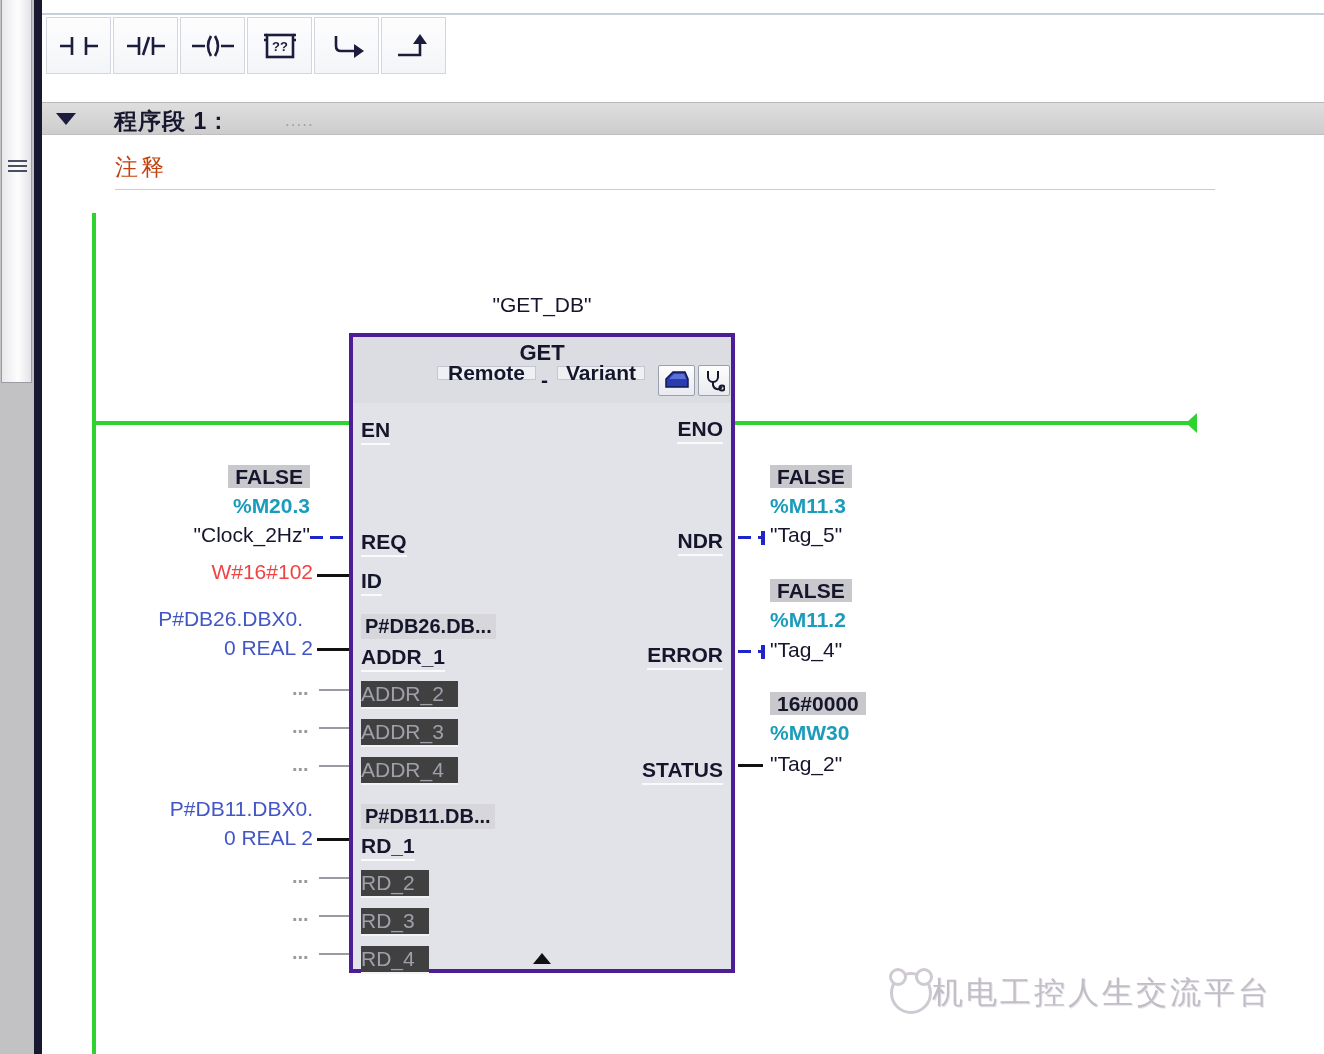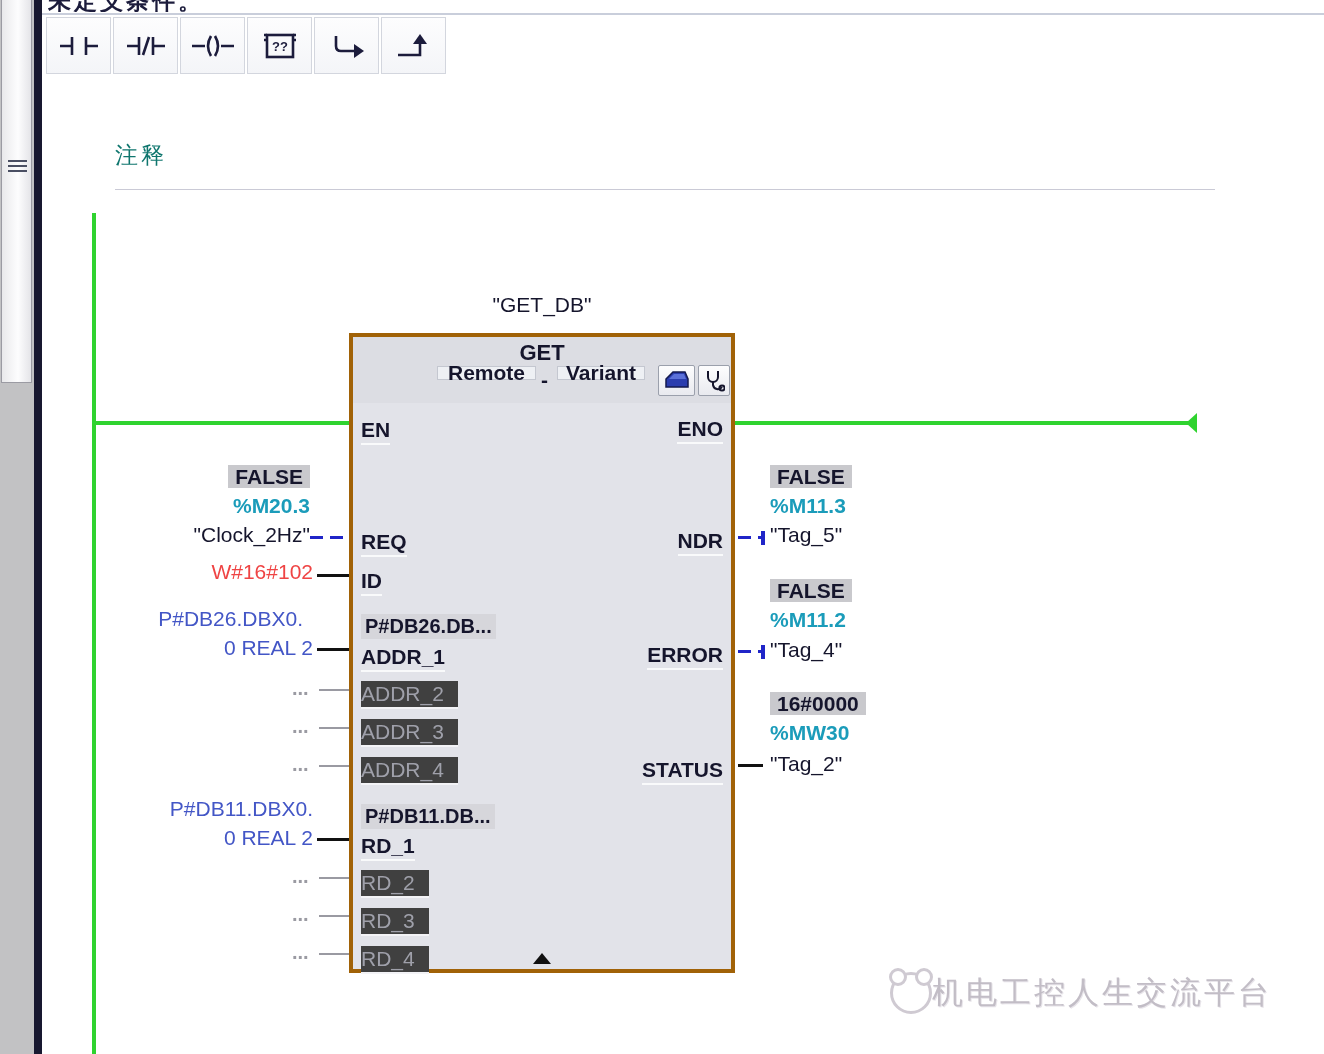--- a/index.html
+++ b/index.html
@@ -30,38 +30,38 @@
   .tfill { fill:#1c1c3c; }
   .qq { font-size:13px; font-weight:bold; fill:#1c1c3c; font-family:"Liberation Sans",sans-serif; }
 
   
   .net-band { position:absolute; left:42px; top:102px; right:0; height:33px;
               background:linear-gradient(#dedede,#cdcdcd); border-top:1px solid #b8b8b8; border-bottom:1px solid #bfbfbf; }
   .net-collapse { position:absolute; left:14px; top:10px; width:0; height:0;
                   border-left:10px solid transparent; border-right:10px solid transparent; border-top:12px solid #1c1c3c; }
   .net-title { position:absolute; left:72px; top:3px; font-size:23px; font-weight:bold; color:#16162e; letter-spacing:1px; }
   .net-dots { position:absolute; left:243px; top:8px; font-size:17px; color:#9aa0b4; letter-spacing:1px; }
-  .comment { position:absolute; left:115px; top:140px; font-size:23px; color:#0f766e; letter-spacing:3px; }
+  .comment { position:absolute; left:115px; top:152px; font-size:23px; color:#c2410c; letter-spacing:3px; }
   .comment-divider { position:absolute; left:115px; top:189px; width:1100px; height:1px; background:#cacad6; }
 
   
   .g { background:#2fd32f; position:absolute; }
   .rail-v { left:92px; top:213px; width:4px; height:841px; }
   .rung-in { left:92px; top:421px; width:259px; height:4px; }
   .rung-out { left:733px; top:421px; width:456px; height:4px; }
   .out-arrow { position:absolute; left:1186px; top:413px; width:0; height:0;
                border-top:10px solid transparent; border-bottom:10px solid transparent; border-right:11px solid #2fd32f; }
 
   
   .db-addr { position:absolute; left:349px; top:264px; width:386px; text-align:center;
              font-size:21px; font-weight:bold; color:#1b9cba; }
   .db-name { position:absolute; left:349px; top:293px; width:386px; text-align:center;
              font-size:21px; color:#15152c; }
   .fb { position:absolute; left:349px; top:333px; width:386px; height:640px;
-        border:4px solid #a16207; background:#e2e3e9; }
+        border:4px solid #4c1d95; background:#e2e3e9; }
   .fb-head { position:absolute; left:0; top:0; width:100%; height:66px; background:#dcdde3; }
   .fb-title { position:absolute; left:0; top:3px; width:100%; text-align:center;
               font-size:22px; font-weight:bold; color:#15152c; }
   .mode-box { position:absolute; top:29px; height:14px; background:#eef0f4; border:1px solid #c4c7d0;
               display:flex; align-items:center; justify-content:center; font-size:21px; font-weight:bold; color:#15152c; }
   .mode-left { left:84px; width:99px; }
   .mode-right { left:204px; width:88px; }
   .mode-sep { position:absolute; left:188px; top:31px; font-size:21px; font-weight:bold; color:#15152c; }
   .hbtn { position:absolute; top:28px; height:31px; background:linear-gradient(#fdfdfe,#e9eaef);
           border:1px solid #9ba0ac; border-radius:2px; display:flex; align-items:center; justify-content:center; }
@@ -108,23 +108,20 @@
 
 <div id="stage">
 
   <div class="scroll-track">
     <div class="scroll-thumb">
       <div class="scroll-grip"></div>
     </div>
   </div>
   <div class="panel-border"></div>
 
-  <div class="top-clip">
-    <span>未定义条件。</span>
-  </div>
   <div class="top-divider"></div>
 
   <div class="toolbar">
     <div class="tbtn">
       <svg width="40" height="28" viewBox="0 0 40 28">
         <path class="tstroke" d="M1,14 H13 M13,5 V23 M27,5 V23 M27,14 H39"></path>
       </svg>
     </div>
     <div class="tbtn">
       <svg width="40" height="28" viewBox="0 0 40 28">
@@ -151,20 +148,25 @@
       </svg>
     </div>
     <div class="tbtn">
       <svg width="36" height="28" viewBox="0 0 36 28">
         <path class="tstroke" d="M2,23 H24 V12"></path>
         <polygon class="tfill" points="17,12 24,2 31,12"></polygon>
       </svg>
     </div>
   </div>
 
+  <div class="net-band">
+    <div class="net-collapse"></div>
+    <div class="net-title">程序段 1 :</div>
+    <div class="net-dots">.....</div>
+  </div>
   <div class="comment">注释</div>
   <div class="comment-divider"></div>
 
   <div class="g rail-v"></div>
   <div class="g rung-in"></div>
   <div class="g rung-out"></div>
   <div class="out-arrow"></div>
 
   <div class="db-name">"GET_DB"</div>
 

